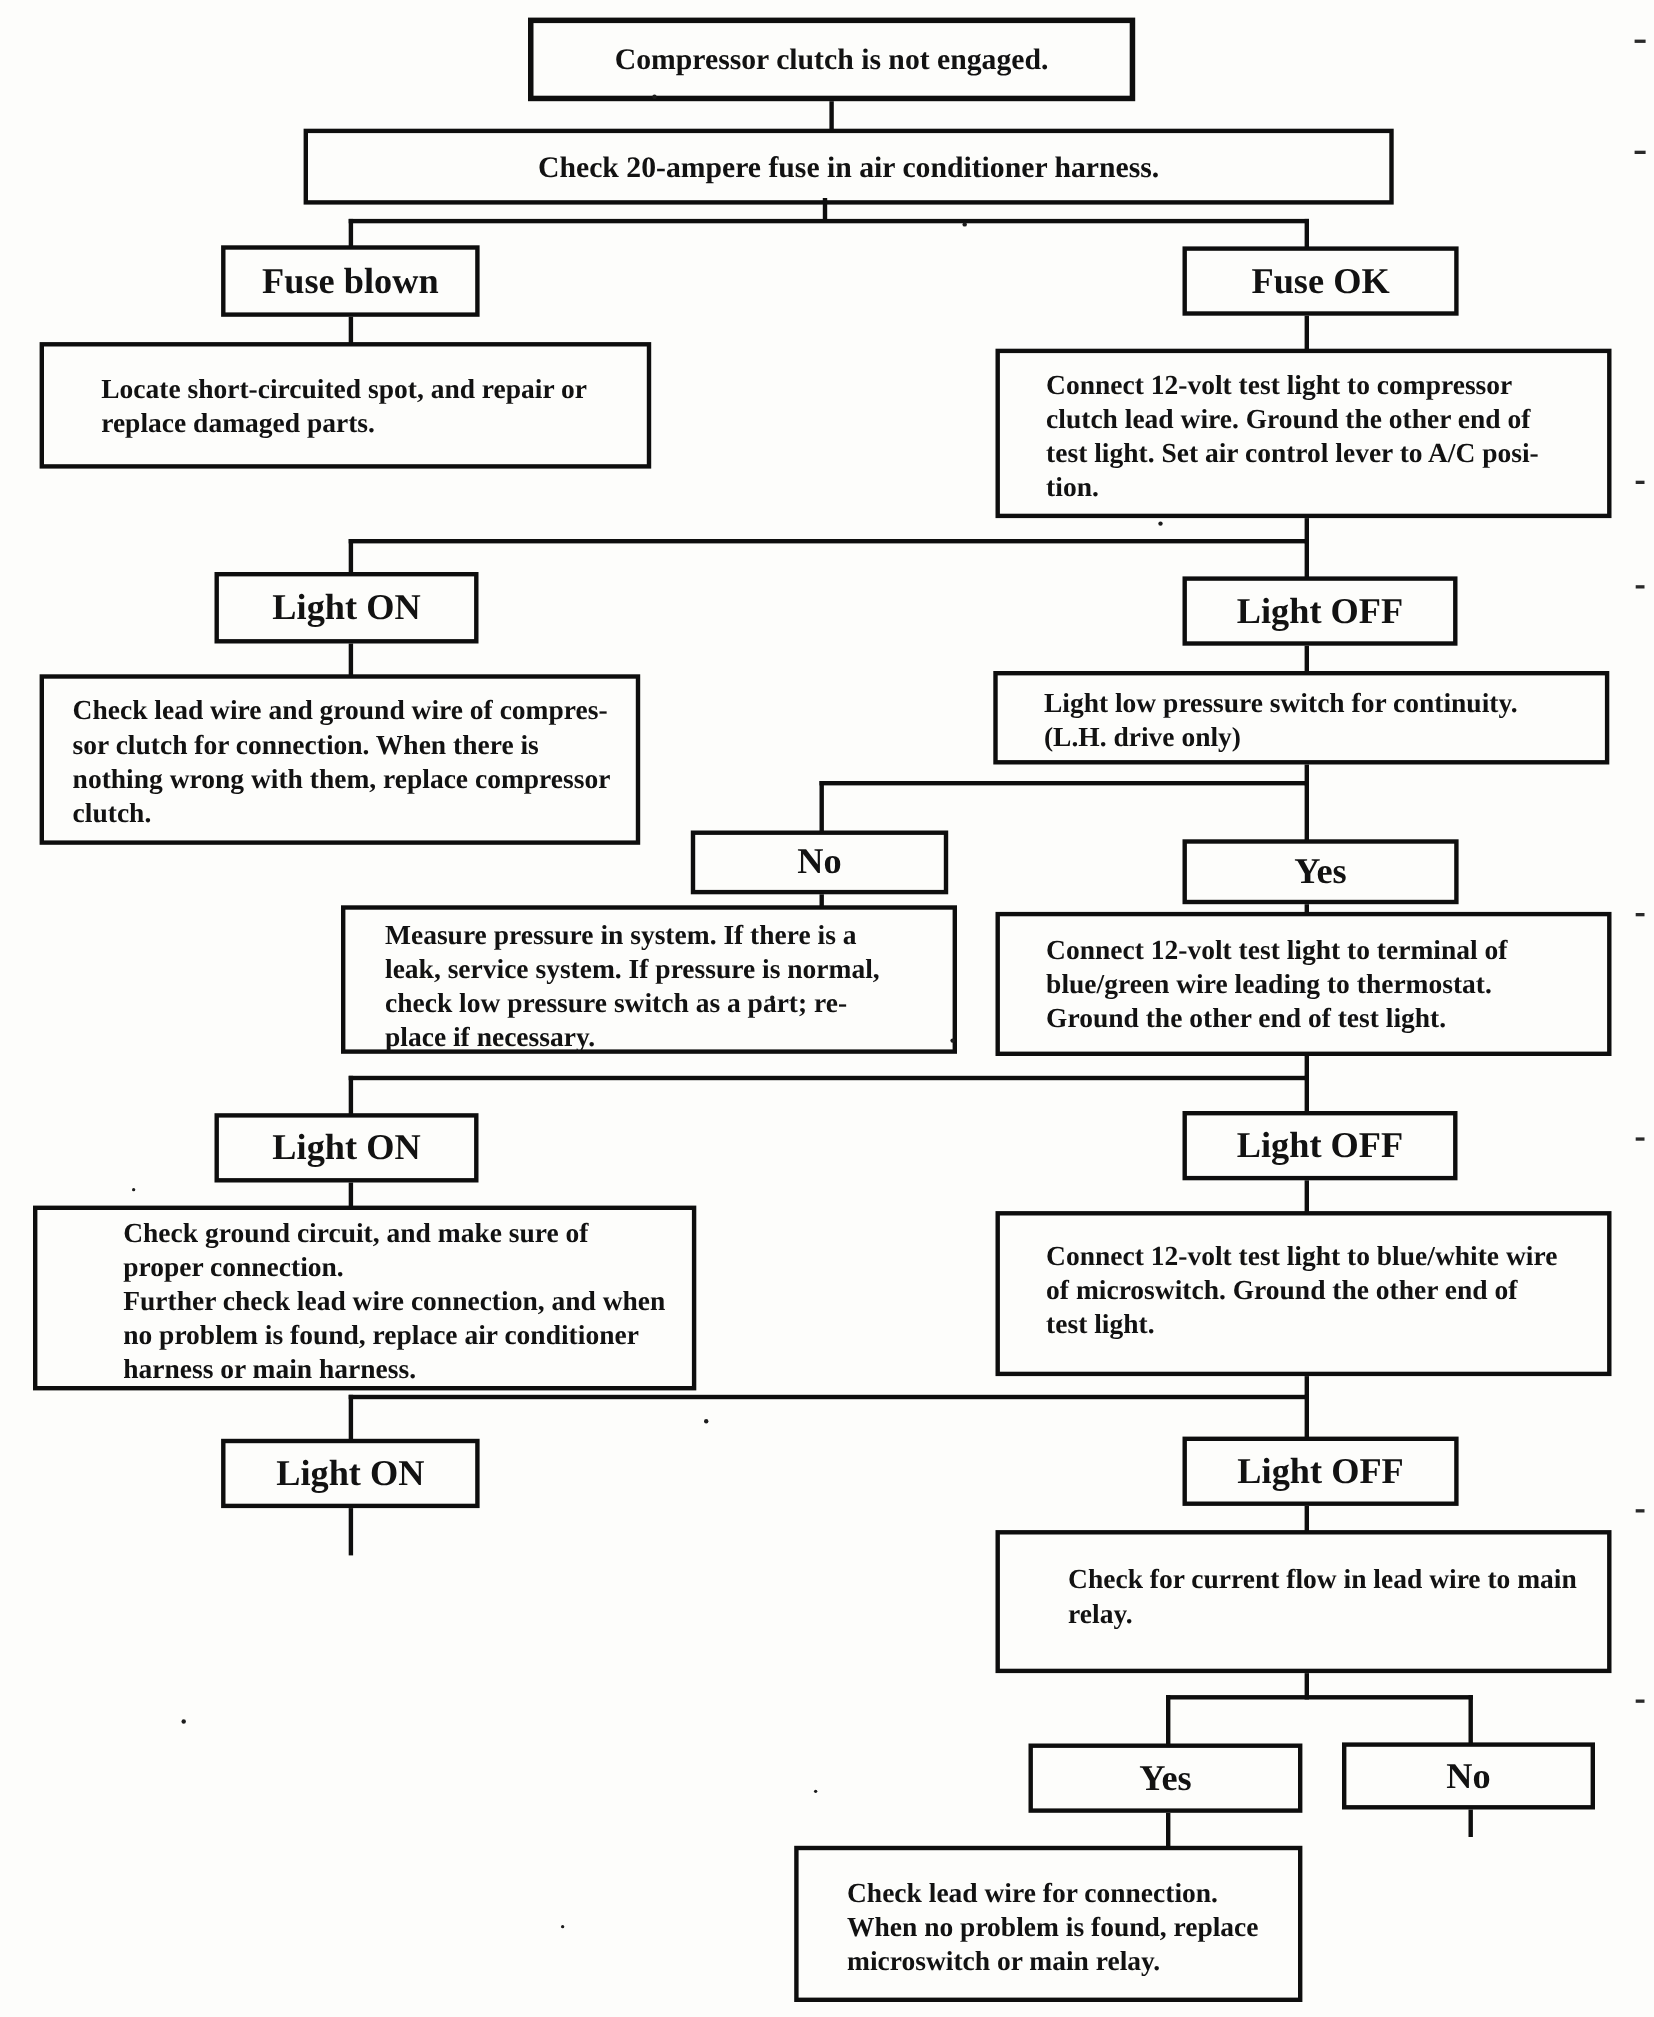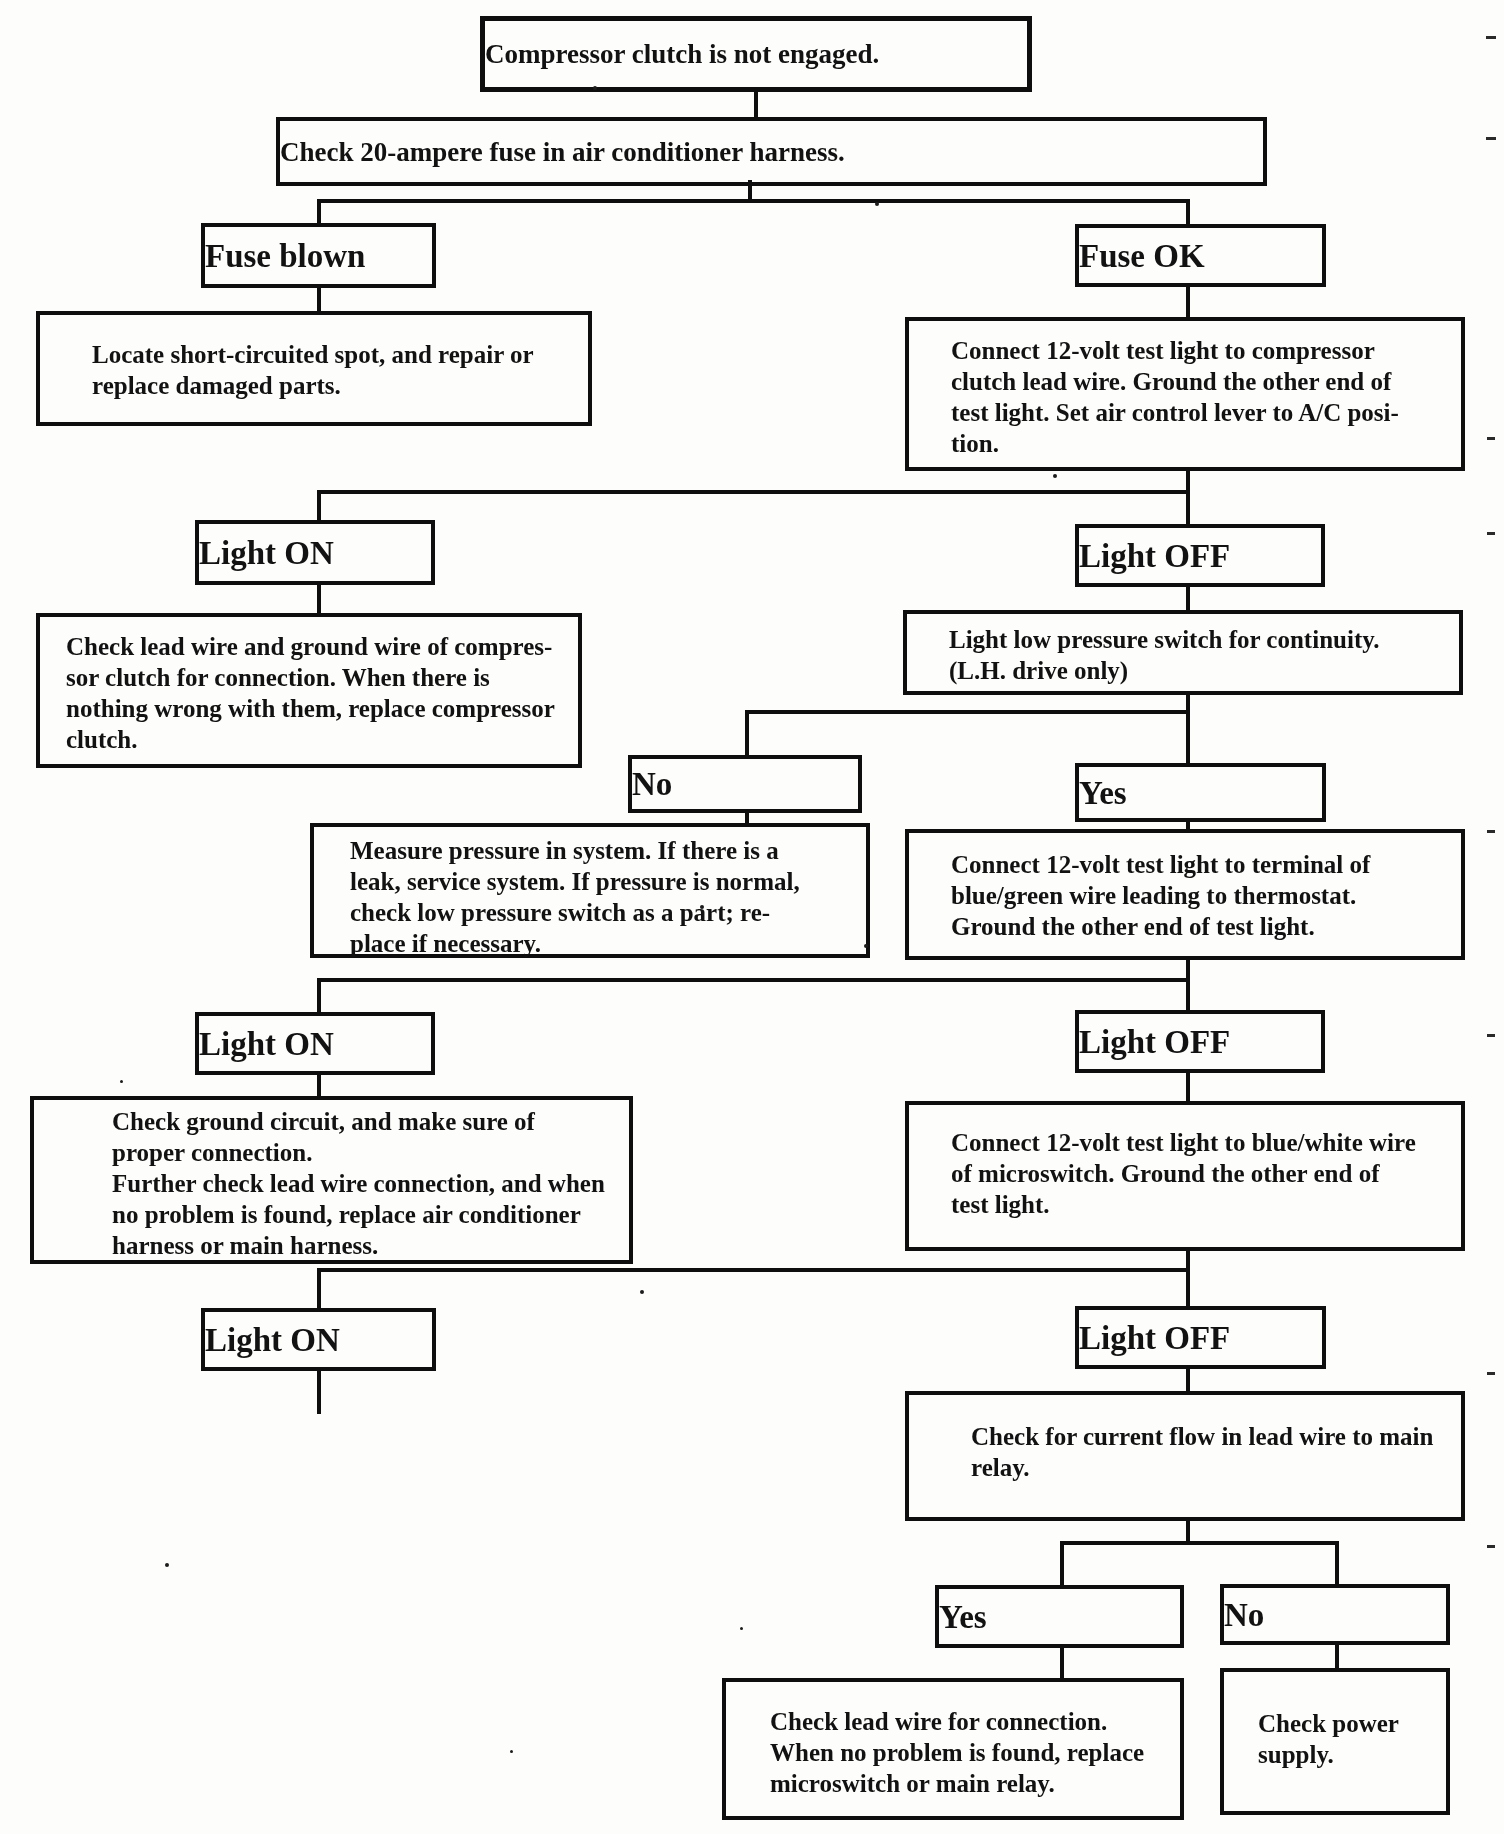--- a/index.html
+++ b/index.html
@@ -19,21 +19,21 @@
   }
   .node .node-text{
     display:block;
     white-space:pre-line;
     font-size:25px;
     line-height:31px;
     font-weight:600;
     color:#121212;
   }
   .decision{
-    display:flex;align-items:center;justify-content:flex-start;text-align:center;
+    display:flex;align-items:center;justify-content:center;text-align:center;
   }
   .decision .node-text{font-size:33px;line-height:30px;}
   .header .node-text{font-size:27px;line-height:30px;}
   .vl,.hl{position:absolute;background:#0e0e0e;}
   .vl{width:4px;}
   .hl{height:4px;}
   .speck{position:absolute;background:#1c1c1c;border-radius:50%;}
   .dash{position:absolute;background:#2a2a2a;}
 
   
@@ -155,24 +155,20 @@
   <div class="node decision n-yes_current">
       <span class="node-text">Yes</span>
     </div>
   <div class="node decision n-no_current">
       <span class="node-text">No</span>
     </div>
   <div class="node n-replace_microswitch">
       <span class="node-text">Check lead wire for connection.
 When no problem is found, replace
 microswitch or main relay.</span>
-    </div>
-  <div class="node n-check_power_supply">
-      <span class="node-text">Check power
-supply.</span>
     </div>
 
   <div class="vl" style="left:754px;top:92px;height:27px;"></div>
   <div class="vl" style="left:748px;top:180px;height:22px;"></div>
   <div class="hl" style="left:317px;top:199px;width:873px;"></div>
   <div class="vl" style="left:317px;top:199px;height:26px;"></div>
   <div class="vl" style="left:1186px;top:199px;height:27px;"></div>
   <div class="vl" style="left:317px;top:288px;height:25px;"></div>
   <div class="vl" style="left:1186px;top:287px;height:32px;"></div>
   <div class="vl" style="left:1186px;top:471px;height:23px;"></div>

